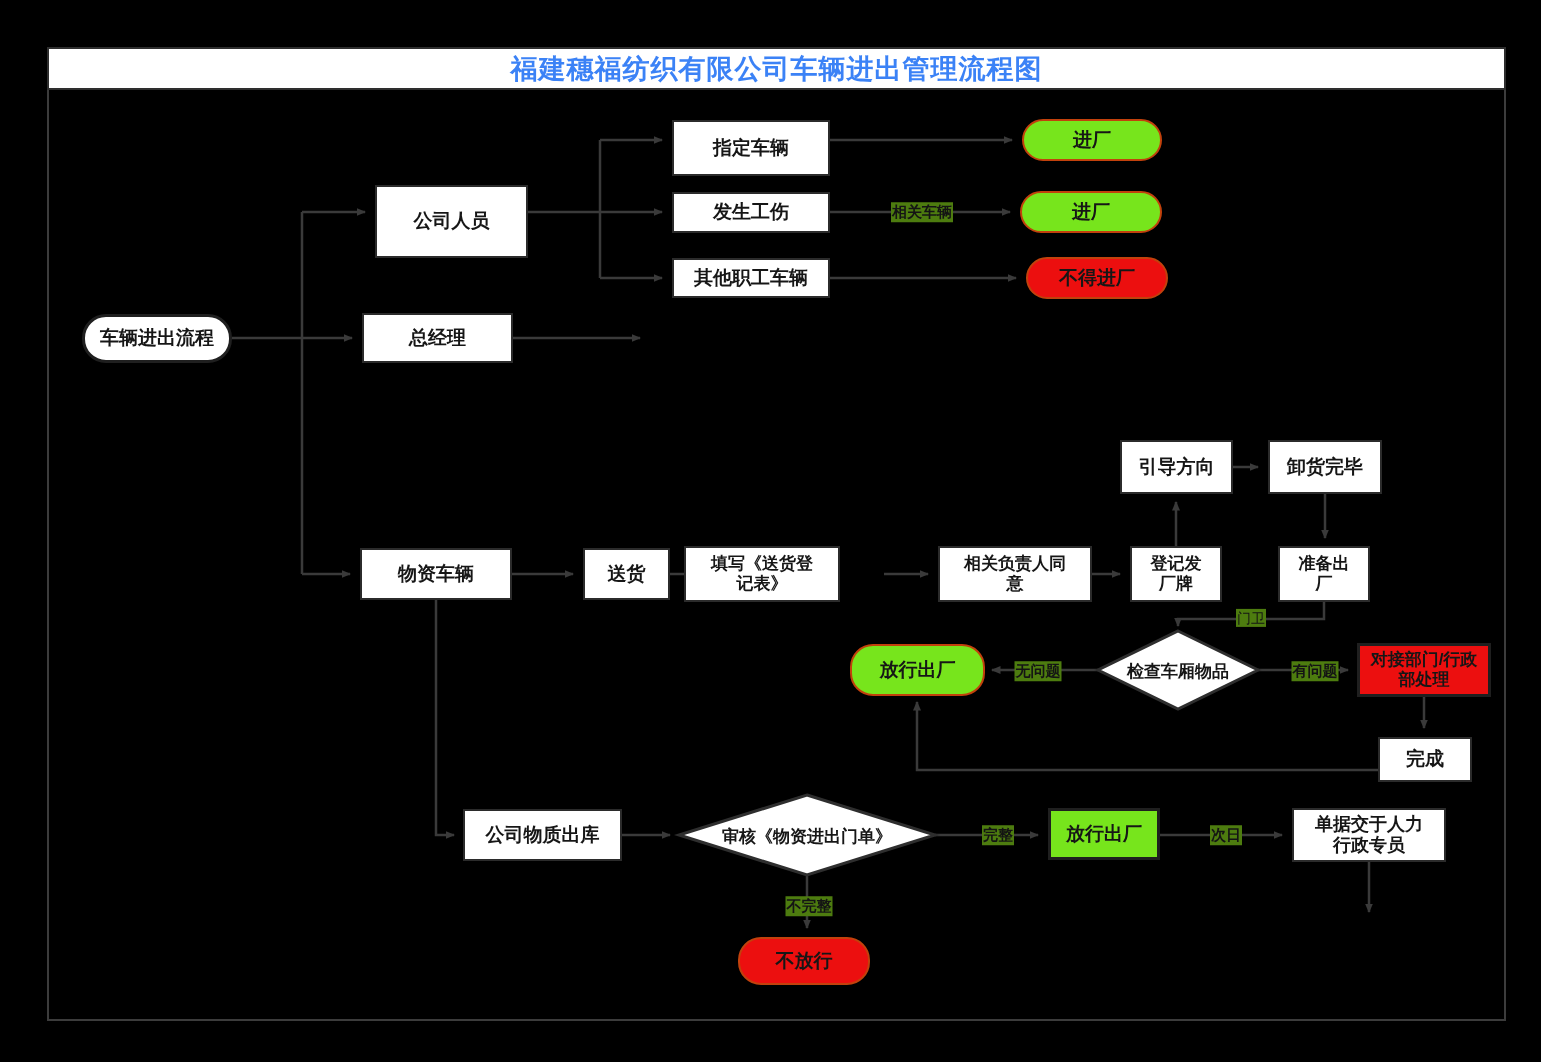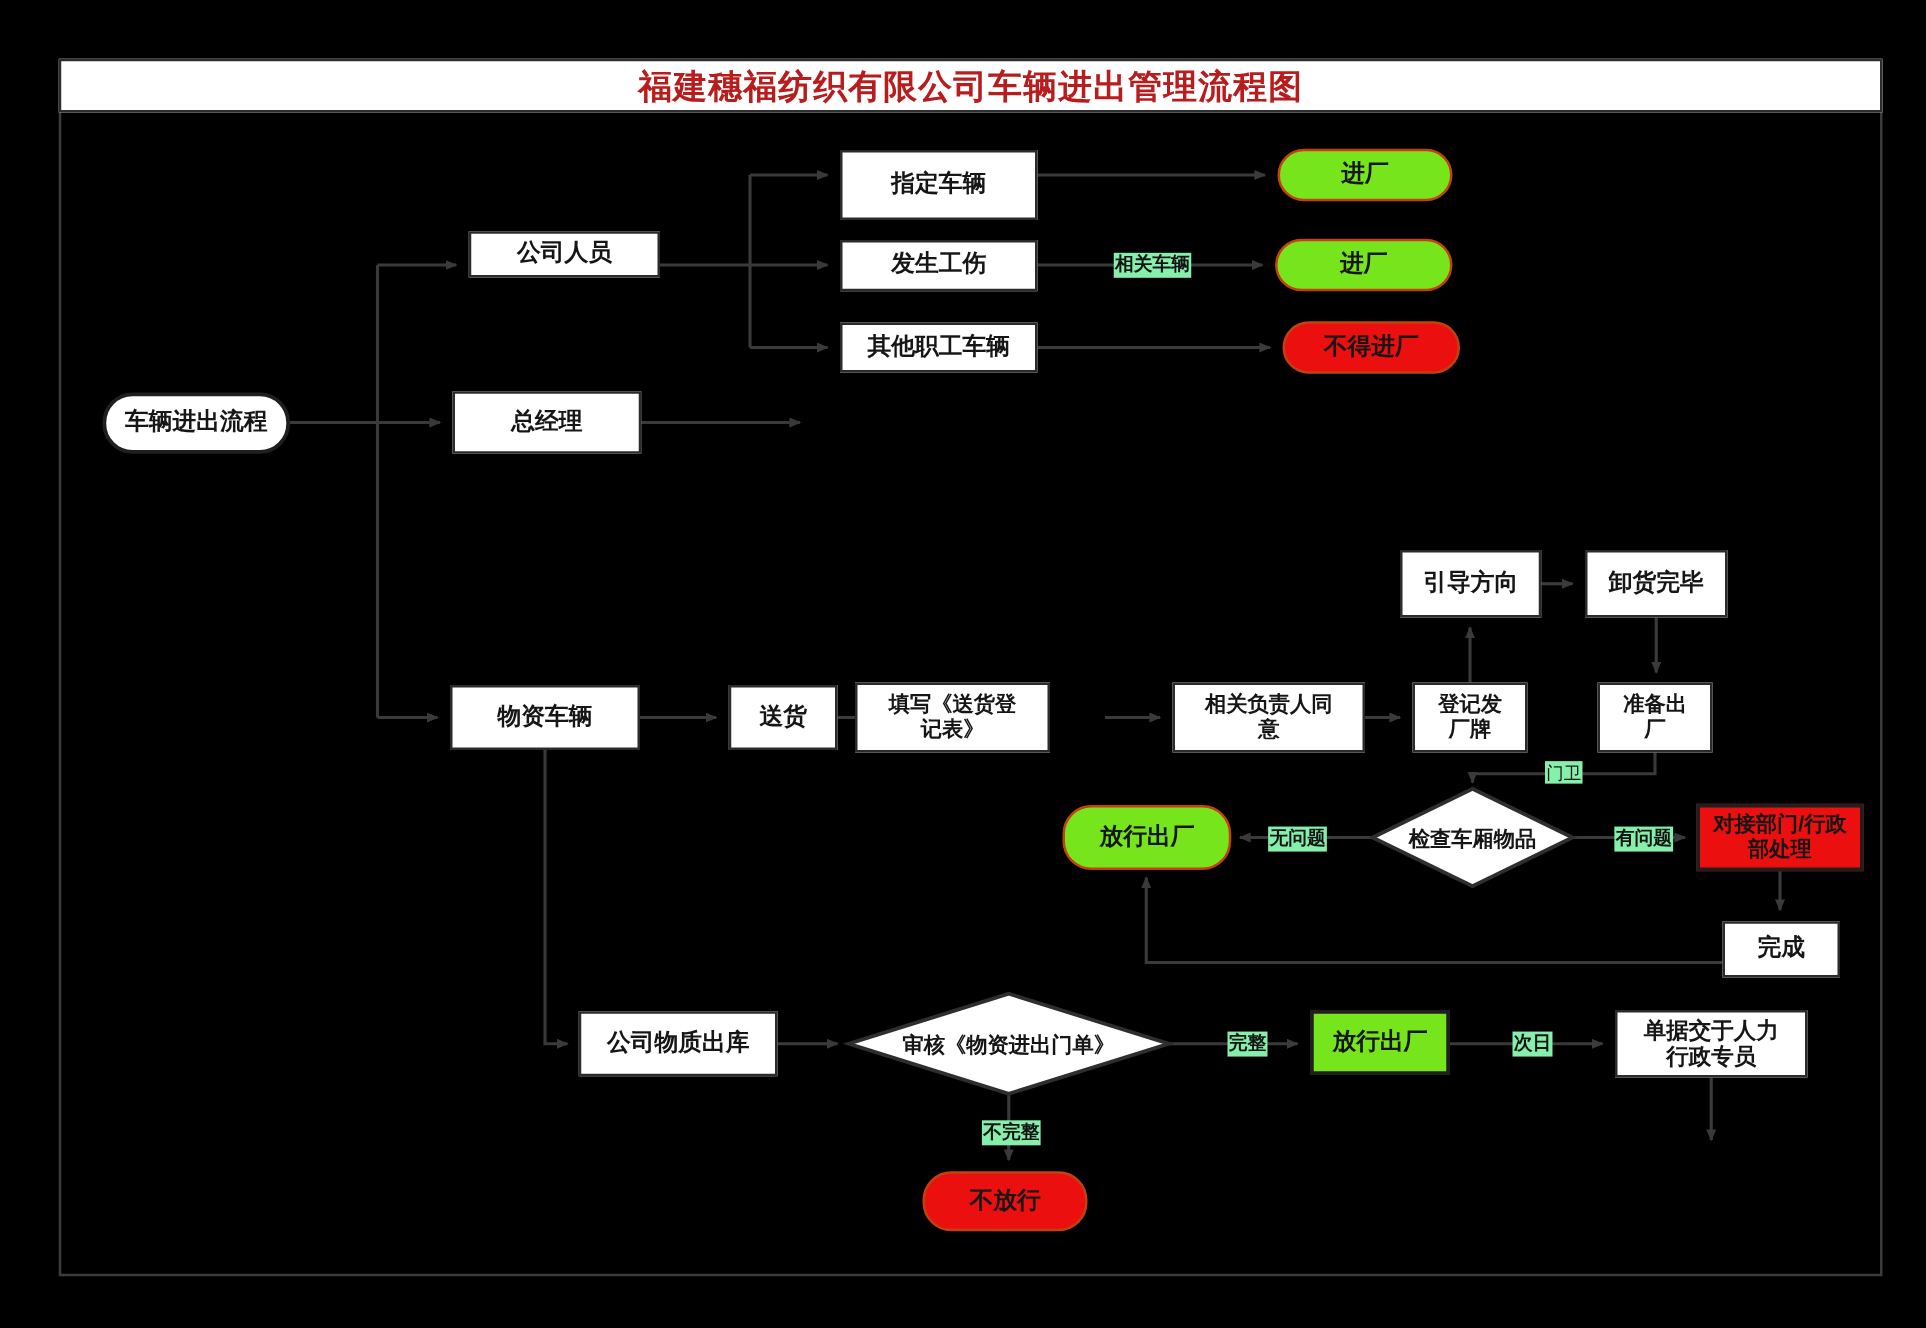--- a/index.html
+++ b/index.html
@@ -5,37 +5,37 @@
   :root{
     --background:#000000; --line:#3a3a3a; --node-border:#2b2b2b; --node-fill:#ffffff;
     --text:#111111; --green-bright:#00e10b; --green-yellow:#77e51c; --red:#ec0f0f; --yellow:#ffff00;
   }
   html,body{margin:0;padding:0;background:var(--background);}
   .canvas{position:relative;width:1541px;height:1062px;background:var(--background);
     font-family:"Liberation Sans","DejaVu Sans",sans-serif;color:var(--text);overflow:hidden;}
   .frame{position:absolute;left:47px;top:47px;width:1459px;height:974px;border:2px solid #3c3c3c;box-sizing:border-box;}
   .title-bar{position:absolute;left:47px;top:47px;width:1459px;height:43px;background:#ffffff;
     border:2px solid #2e2e2e;box-sizing:border-box;display:flex;align-items:center;justify-content:center;
-    font-size:27px;font-weight:700;color:#b91c1c;letter-spacing:1px;}
+    font-size:27px;font-weight:700;color:#3b82f6;letter-spacing:1px;}
   svg.wires{position:absolute;left:0;top:0;width:1541px;height:1062px;z-index:1;}
   .node{position:absolute;box-sizing:border-box;display:flex;align-items:center;justify-content:center;
     text-align:center;font-weight:700;font-size:19px;color:#161616;background:var(--node-fill);
     border:2.5px solid var(--node-border);line-height:1.18;white-space:pre-line;z-index:2;}
   .rounded-start{border:3px solid #1f1f1f;border-radius:24px;}
   .pill{border:2px solid #c2410c;border-radius:23px;}
   .green-yellow{background:var(--green-yellow);}
   .pure-green{background:var(--green-bright);}
   .red-fill{background:var(--red);}
   .yellow-fill{background:var(--yellow);}
   .rect-strong{border:3px solid #1f1f1f;}
   .fs17{font-size:17px;}
   .fs18{font-size:18px;}
   .diamond-label{position:absolute;transform:translate(-50%,-50%);font-weight:700;font-size:17px;
     color:#161616;white-space:nowrap;z-index:2;}
-  .edge-label{position:absolute;transform:translate(-50%,-50%);background:#86efac;color:#141414;
+  .edge-label{position:absolute;transform:translate(-50%,-50%);background:#4d7c0f;color:#141414;
     font-size:15px;font-weight:700;padding:0 1px;line-height:1.3;white-space:nowrap;z-index:3;}
   .edge-label.small{font-size:14px;font-weight:400;}
 </style>
 </head>
 <body>
 
 <div class="canvas">
 
   <div class="frame"></div>
   <div class="title-bar">福建穗福纺织有限公司车辆进出管理流程图</div>
@@ -80,21 +80,21 @@
       <polyline points="807,875 807,928" marker-end="url(#arw)"></polyline>
     </g>
     <g stroke="#2e2e2e" stroke-width="3" fill="#ffffff">
       <polygon points="1178,631 1258,670 1178,709 1098,670"></polygon>
       <polygon points="807,795 935,835 807,875 679,835"></polygon>
     </g>
   </svg>
 
   <div class="node rounded-start" style="left:82px;top:314px;width:150px;height:49px;">车辆进出流程</div>
 
-  <div class="node" style="left:375px;top:185px;width:153px;height:37px;">公司人员</div>
+  <div class="node" style="left:375px;top:185px;width:153px;height:73px;">公司人员</div>
 
   <div class="node" style="left:362px;top:313px;width:151px;height:50px;">总经理</div>
 
   <div class="node" style="left:672px;top:120px;width:158px;height:56px;">指定车辆</div>
 
   <div class="node" style="left:672px;top:192px;width:158px;height:41px;">发生工伤</div>
 
   <div class="node" style="left:672px;top:258px;width:158px;height:40px;">其他职工车辆</div>
 
   <div class="node pill green-yellow" style="left:1022px;top:119px;width:140px;height:42px;">进厂</div>

